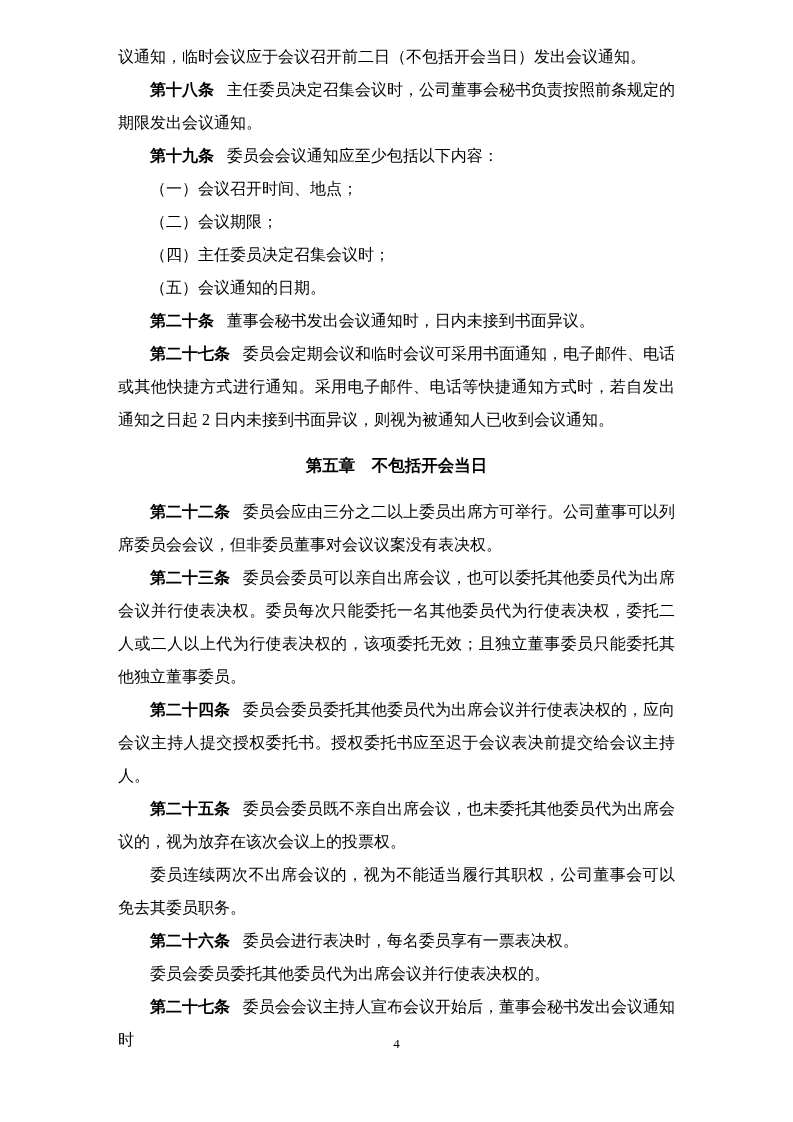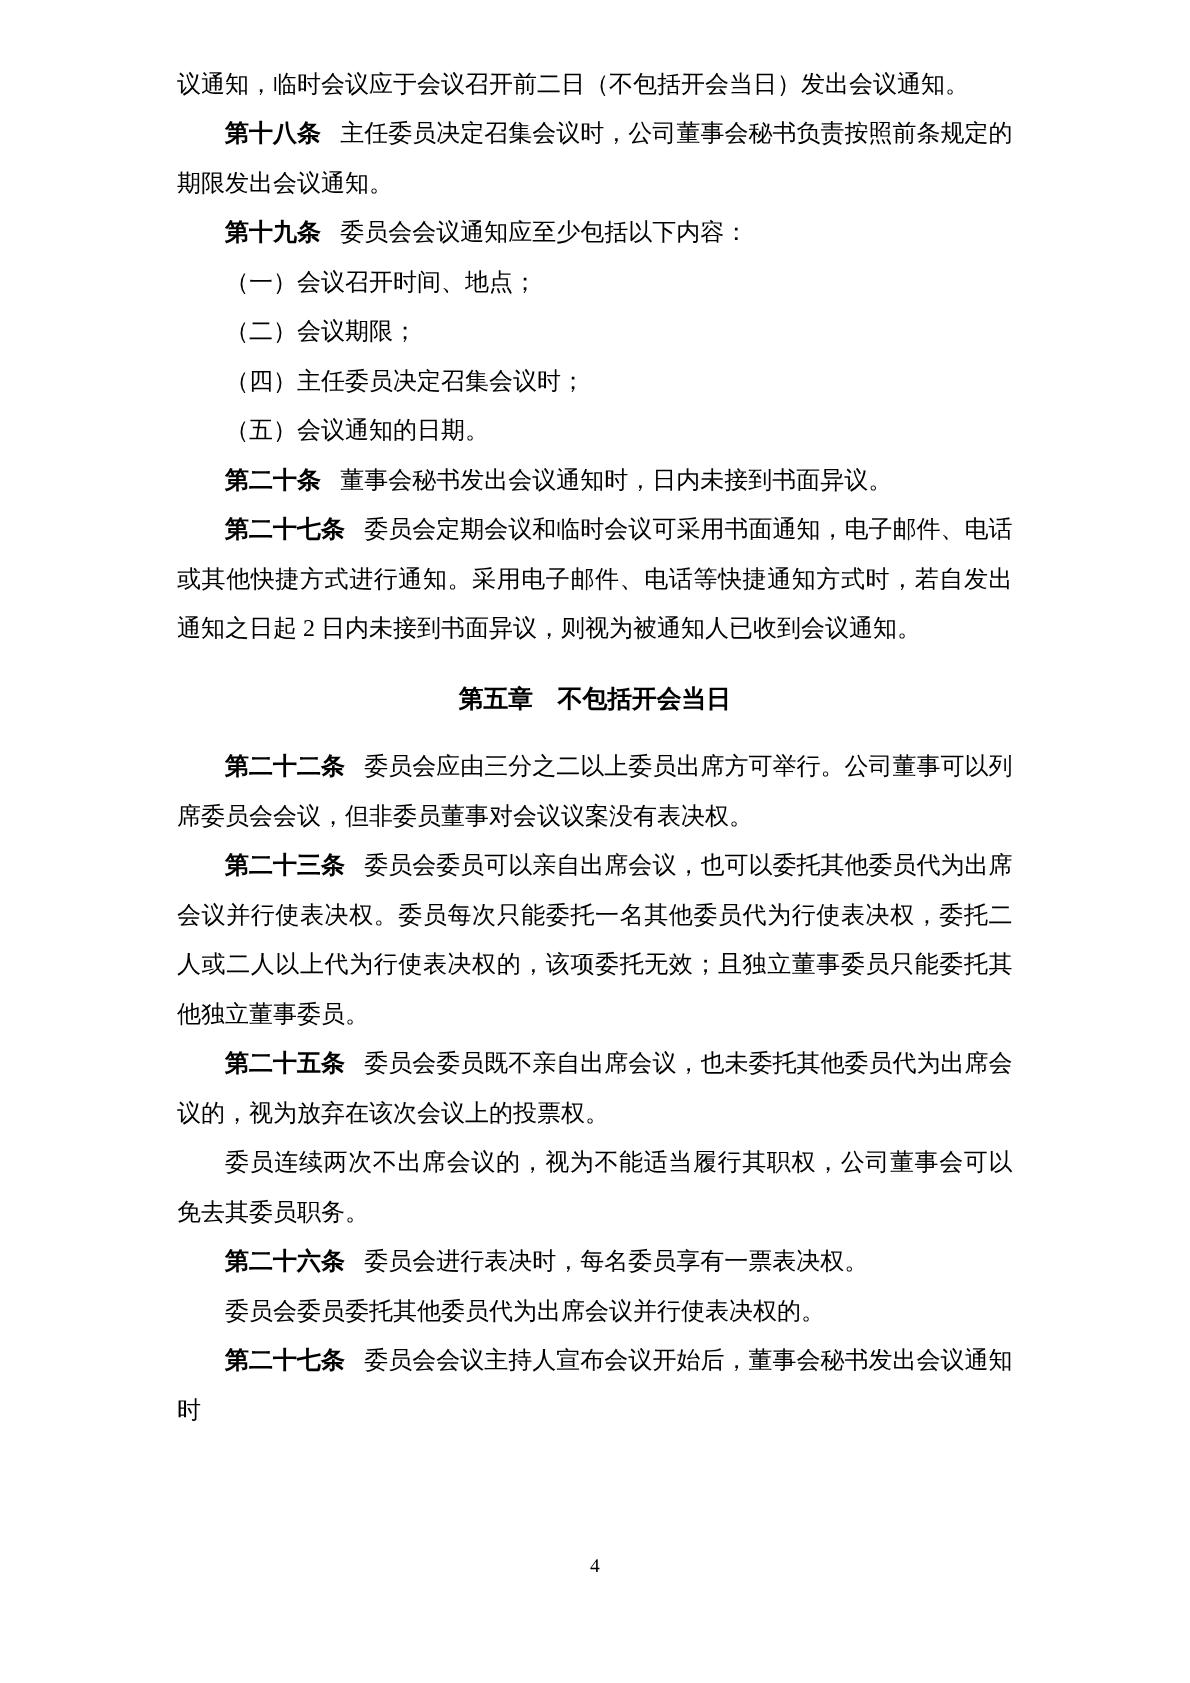--- a/index.html
+++ b/index.html
@@ -94,20 +94,23 @@
   <h2 class="chapter">第五章　不包括开会当日</h2>
 
   <p class="para indent article">
     <span class="label">第二十二条</span><span>委员会应由三分之二以上委员出席方可举行。公司董事可以列席委员会会议，但非委员董事对会议议案没有表决权。</span>
   </p>
 
   <p class="para indent article">
     <span class="label">第二十三条</span><span>委员会委员可以亲自出席会议，也可以委托其他委员代为出席会议并行使表决权。委员每次只能委托一名其他委员代为行使表决权，委托二人或二人以上代为行使表决权的，该项委托无效；且独立董事委员只能委托其他独立董事委员。</span>
   </p>
 
+  <p class="para indent article">
+    <span class="label">第二十四条</span><span>委员会委员委托其他委员代为出席会议并行使表决权的，应向会议主持人提交授权委托书。授权委托书应至迟于会议表决前提交给会议主持人。</span>
+  </p>
 
   <p class="para indent article">
     <span class="label">第二十五条</span><span>委员会委员既不亲自出席会议，也未委托其他委员代为出席会议的，视为放弃在该次会议上的投票权。</span>
   </p>
 
   <p class="para indent">
     <span>委员连续两次不出席会议的，视为不能适当履行其职权，公司董事会可以免去其委员职务。</span>
   </p>
 
   <p class="para indent article">

